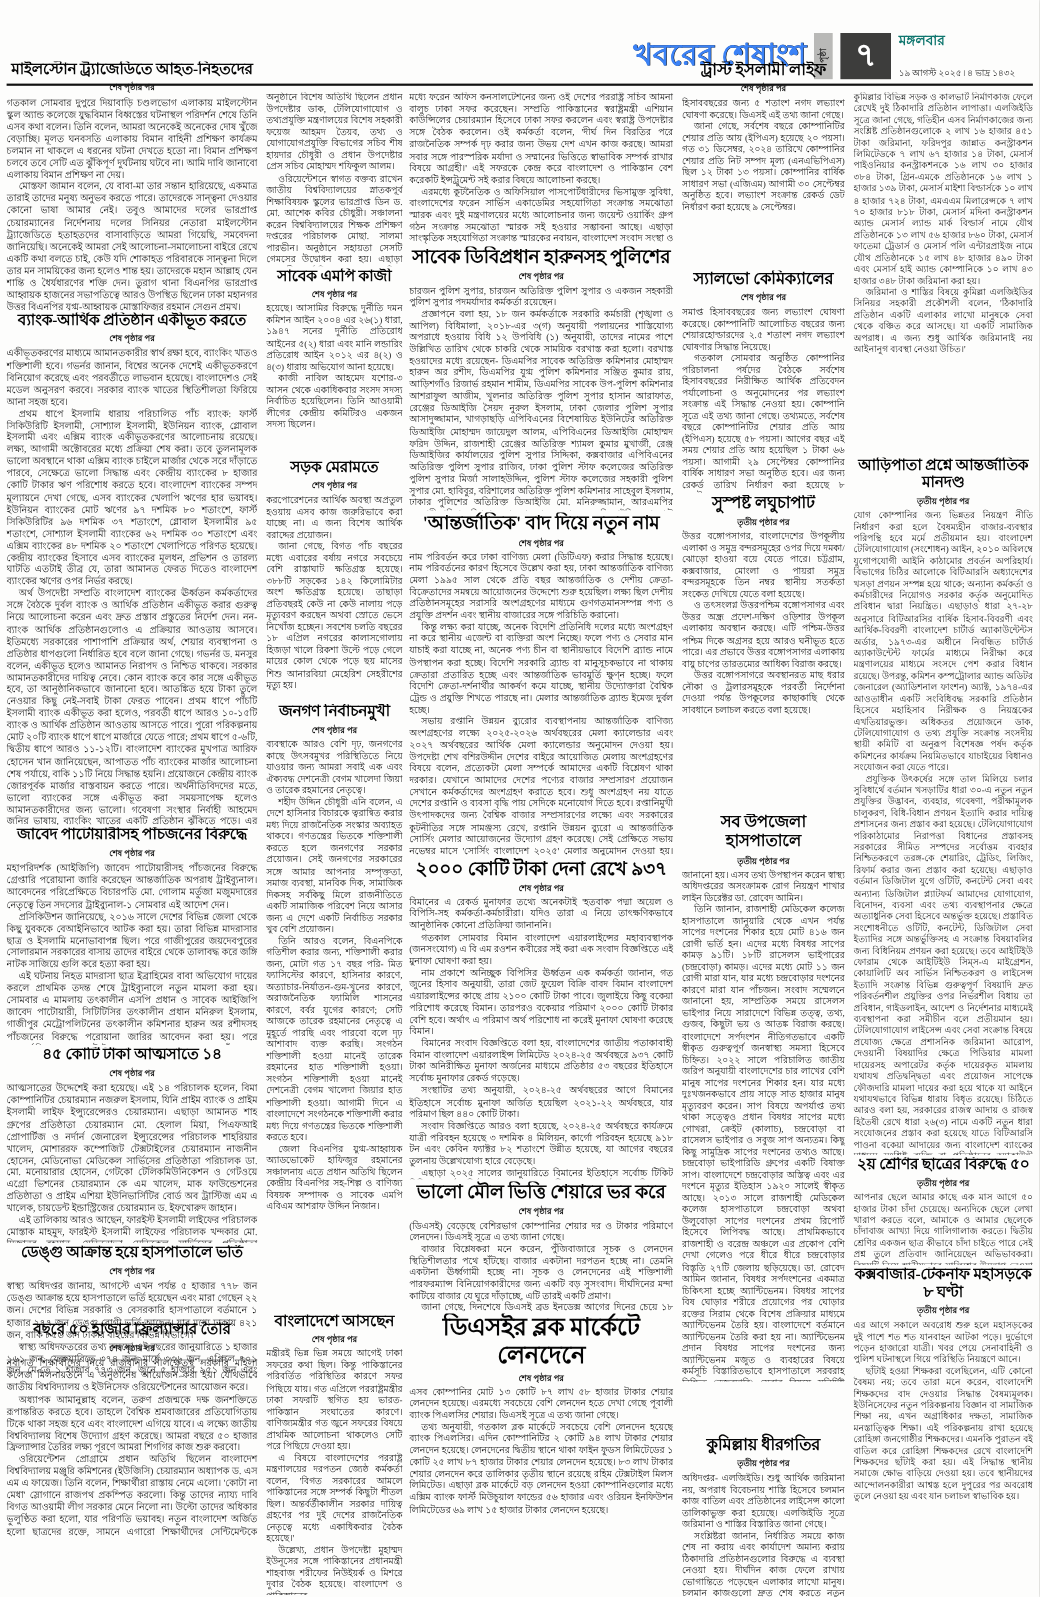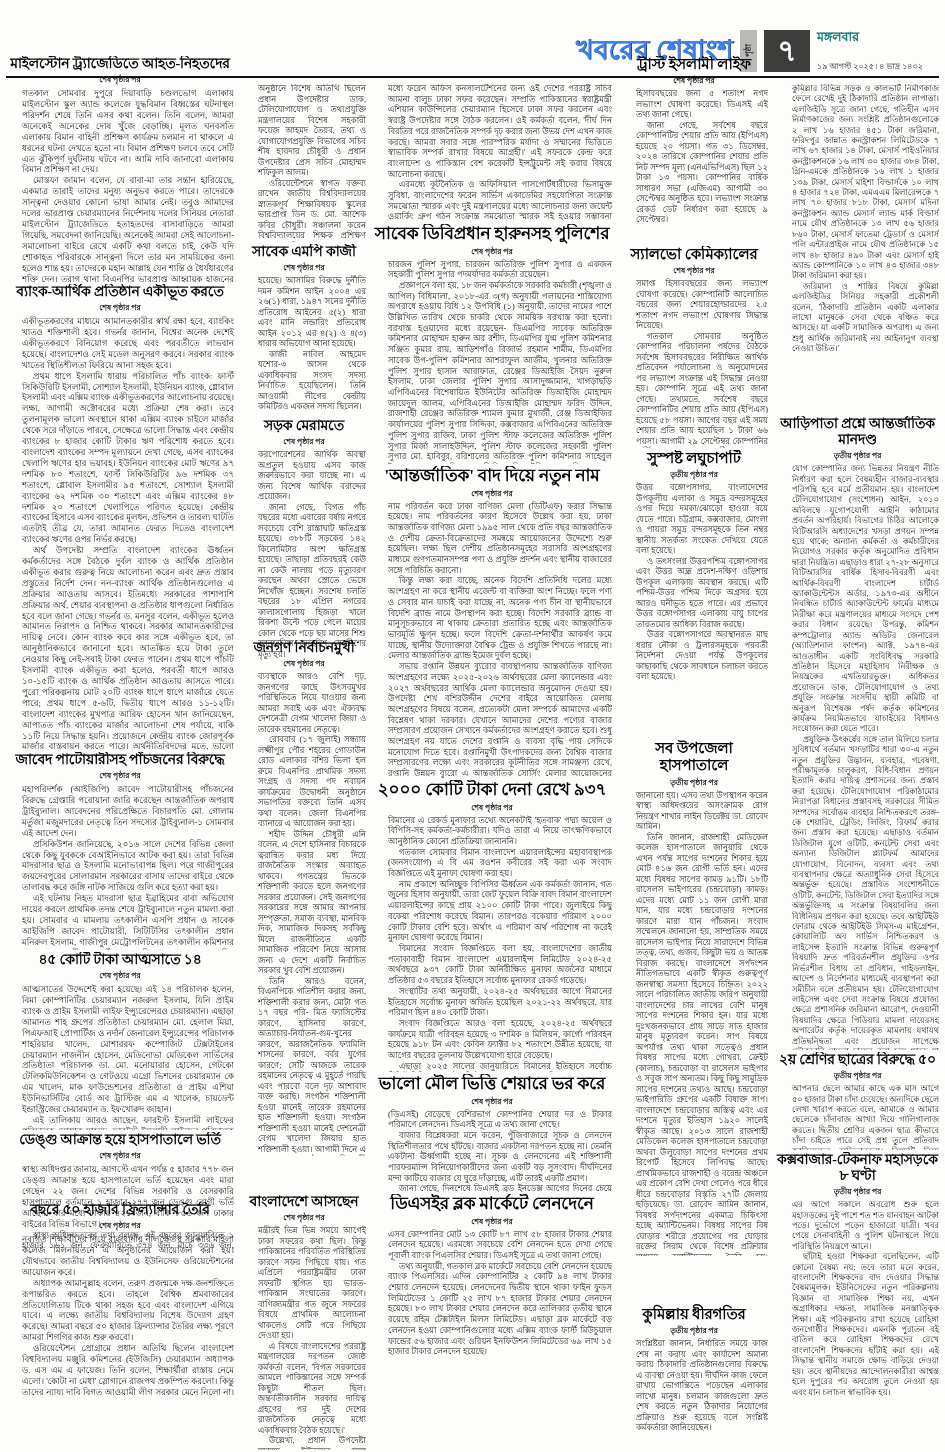--- a/index.html
+++ b/index.html
@@ -25,21 +25,21 @@
   #page-num-box span{color:#fff;font-size:30px;font-weight:bold;line-height:1;}
   #date-wrap{display:flex;flex-direction:column;justify-content:center;min-width:118px;}
   #day-name{font-size:12.5px;font-weight:bold;color:#0f766e;}
   #date-line{font-size:8px;color:#222;margin-top:12px;}
   #masthead-rule{position:absolute;left:6px;right:6px;top:76px;height:2.4px;background:#111;}
   
   .story{position:absolute;overflow:hidden;}
   .story .hl{text-align:center;font-weight:bold;color:#050505;line-height:1.15;
              margin:0 0 1px;letter-spacing:-0.2px;}
   .story .cont{text-align:center;font-size:7.6px;font-weight:bold;color:#111;margin:0 0 2px;}
-  .story .bd{text-align:justify;color:#1b1b1b;margin-left:16px;}
+  .story .bd{text-align:justify;color:#1b1b1b;}
   .story .bd p{margin:0;text-indent:11px;}
   .story .bd p:first-child{text-indent:0;}
 </style>
 </head>
 <body>
 
 <div id="page">
   <div id="masthead">
     <div id="section-wrap">
       <div id="section-title">খবরের শেষাংশ</div>
@@ -129,21 +129,20 @@
     <div class="bd" style="font-size: 8.3px; line-height: 10.5px;">
           <p>করপোরেশনের আর্থিক অবস্থা অপ্রতুল হওয়ায় এসব কাজ জরুরিভাবে করা যাচ্ছে না। এ জন্য বিশেষ আর্থিক বরাদ্দের প্রয়োজন।</p>
           <p>জানা গেছে, বিগত পাঁচ বছরের মধ্যে এবারের বর্ষায় নগরে সবচেয়ে বেশি রাস্তাঘাট ক্ষতিগ্রস্ত হয়েছে। ৩৮৮টি সড়কের ১৪২ কিলোমিটার অংশ ক্ষতিগ্রস্ত হয়েছে। তাছাড়া প্রতিবছরই কেউ না কেউ নালায় পড়ে মৃত্যুবরণ করছেন অথবা স্রোতে ভেসে নিখোঁজ হচ্ছেন। সবশেষ চলতি বছরের ১৮ এপ্রিল নগরের কালাসগোলায় হিজড়া খালে রিকশা উল্টে পড়ে গেলে মায়ের কোল থেকে পড়ে ছয় মাসের শিশু আনারবিয়া মেহেরিশ সেহরীশের মৃত্যু হয়।</p>
         </div>
   </div>
       <div class="story" style="left: 242px; width: 124px; top: 640px; height: 516px;">
     <div class="hl" style="font-size: 14px;">জনগণ নির্বাচনমুখী</div>
     <div class="cont">শেষ পৃষ্ঠার পর</div>
     <div class="bd" style="font-size: 8.3px; line-height: 10.5px;">
           <p>ব্যবস্থাকে আরও বেশি দৃঢ়, জনগণের কাছে উৎসবমুখর পরিস্থিতিতে নিয়ে যাওয়ার জন্য আমরা সবাই এক এবং ঐক্যবদ্ধ দেশনেত্রী বেগম খালেদা জিয়া ও তারেক রহমানের নেতৃত্বে।</p>
-          <p>রোববার (১৭ জুলাই) সন্ধ্যায় লক্ষ্মীপুর পৌর শহরের গোডাউন রোড এলাকার বশির ভিলা হল রুমে বিএনপির প্রাথমিক সদস্য সংগ্রহ ও সদস্য পদ নবায়ন কার্যক্রমের উদ্বোধনী অনুষ্ঠানে সভাপতির বক্তব্যে তিনি এসব কথা বলেন। জেলা বিএনপির ব্যানারে এ আয়োজন করা হয়।</p>
           <p>শহীদ উদ্দিন চৌধুরী এনি বলেন, এ দেশে হাসিনার বিচারকে ত্বরান্বিত করার মধ্য দিয়ে রাজনৈতিক সংস্কার অব্যাহত থাকবে। গণতন্ত্রের ভিতকে শক্তিশালী করতে হলে জনগণের সরকার প্রয়োজন। সেই জনগণের সরকারের সঙ্গে আমার আপনার সম্পৃক্ততা, সমাজ ব্যবস্থা, মানবিক দিক, সামাজিক দিকসহ সর্বকিছু মিলে রাজনীতিতে একটি সামাজিক পরিবেশ নিয়ে আসার জন্য এ দেশে একটি নির্বাচিত সরকার খুব বেশি প্রয়োজন।</p>
           <p>তিনি আরও বলেন, বিএনপিকে গতিশীল করার জন্য, শক্তিশালী করার জন্য, মোটা গত ১৭ বছর পরি- মিত ফ্যাসিস্টের কারণে, হাসিনার কারণে, অত্যাচার-নির্যাতন-গুম-খুনের কারণে, অরাজনৈতিক ফ্যামিলি শাসনের কারণে, বর্বর যুগের কারণে; সেটি আজকে তারেক রহমানের নেতৃত্বে এ মুহূর্তে পারছি এবং পারবো বলে দৃঢ় আশাবাদ ব্যক্ত করছি। সংগঠন শক্তিশালী হওয়া মানেই তারেক রহমানের হাত শক্তিশালী হওয়া। সংগঠন শক্তিশালী হওয়া মানেই দেশনেত্রী বেগম খালেদা জিয়ার হাত শক্তিশালী হওয়া। আগামী দিনে এ বাংলাদেশে সংগঠনকে শক্তিশালী করার মধ্য দিয়ে গণতন্ত্রের ভিতকে শক্তিশালী করতে হবে।</p>
           <p>জেলা বিএনপির যুগ্ম-আহ্বায়ক অ্যাডভোকেট হাফিজুর রহমানের সঞ্চালনায় এতে প্রধান অতিথি ছিলেন কেন্দ্রীয় বিএনপির সহ-শিল্প ও বাণিজ্য বিষয়ক সম্পাদক ও সাবেক এমপি এবিএম আশরাফ উদ্দিন নিজান।</p>
         </div>
   </div>
       <div class="story" style="left: 242px; width: 124px; top: 1194px; height: 256px;">
     <div class="hl" style="font-size: 14px;">বাংলাদেশে আসছেন</div>
     <div class="cont">শেষ পৃষ্ঠার পর</div>
     <div class="bd" style="font-size: 8.3px; line-height: 10.5px;">
           <p>মন্ত্রীরই ভিন্ন ভিন্ন সময়ে আগেই ঢাকা সফরের কথা ছিল। কিন্তু পাকিস্তানের পরিবর্তিত পরিস্থিতির কারণে সফর পিছিয়ে যায়। গত এপ্রিলে পররাষ্ট্রমন্ত্রীর ঢাকা সফরটি স্থগিত হয় ভারত-পাকিস্তান সংঘাতের কারণে। বাণিজ্যমন্ত্রীর গত জুনে সফরের বিষয়ে প্রাথমিক আলোচনা থাকলেও সেটি পরে পিছিয়ে দেওয়া হয়।</p>
@@ -191,21 +190,21 @@
       <div class="story" style="left: 372px; width: 240px; top: 1074px; height: 118px;">
     <div class="hl" style="font-size: 17px;">ভালো মৌল ভিত্তি শেয়ারে ভর করে</div>
     <div class="cont">শেষ পৃষ্ঠার পর</div>
     <div class="bd" style="font-size: 8.4px; line-height: 10.7px;">
           <p>(ডিএসই) বেড়েছে বেশিরভাগ কোম্পানির শেয়ার দর ও টাকার পরিমাণে লেনদেন। ডিএসই সূত্রে এ তথ্য জানা গেছে।</p>
           <p>বাজার বিশ্লেষকরা মনে করেন, পুঁজিবাজারে সূচক ও লেনদেন স্থিতিশীলতার পথে হাঁটছে। বাজার একটানা দরপতন হচ্ছে না। তেমনি একটানা ঊর্ধ্বগামী হচ্ছে না। সূচক ও লেনদেনের এই শক্তিশালী পারফরম্যান্স বিনিয়োগকারীদের জন্য একটি বড় সুসংবাদ। দীর্ঘদিনের মন্দা কাটিয়ে বাজার যে ঘুরে দাঁড়াচ্ছে, এটি তারই একটি প্রমাণ।</p>
           <p>জানা গেছে, দিনশেষে ডিএসই ব্রড ইনডেক্স আগের দিনের চেয়ে ১৮ পয়েন্ট বেড়ে অবস্থান করছে ৫ হাজার ১৮৪ পয়েন্টে। আর ডিএসই শরিয়াহ সূচক ১১ পয়েন্ট বেড়ে অবস্থান করছে ১ হাজার ১৮৪ পয়েন্টে এবং ডিএসই ৩০ সূচক ৫ পয়েন্ট বেড়ে অবস্থান করছে ২ হাজার ১০১ পয়েন্টে।</p>
         </div>
   </div>
       <div class="story" style="left: 372px; width: 240px; top: 1194px; height: 258px;">
-    <div class="hl" style="font-size: 17px;">ডিএসইর ব্লক মার্কেটে লেনদেনে</div>
+    <div class="hl" style="font-size: 22px;">ডিএসইর ব্লক মার্কেটে লেনদেনে</div>
     <div class="cont">শেষ পৃষ্ঠার পর</div>
     <div class="bd" style="font-size: 8.4px; line-height: 10.7px;">
           <p>এসব কোম্পানির মোট ১৩ কোটি ৮৭ লাখ ৫৮ হাজার টাকার শেয়ার লেনদেন হয়েছে। এরমধ্যে সবচেয়ে বেশি লেনদেন হতে দেখা গেছে পূবালী ব্যাংক পিএলসির শেয়ার। ডিএসই সূত্রে এ তথ্য জানা গেছে।</p>
           <p>তথ্য অনুযায়ী, গতকাল ব্লক মার্কেটে সবচেয়ে বেশি লেনদেন হয়েছে ব্যাংক পিএলসির। এদিন কোম্পানিটির ২ কোটি ৯৪ লাখ টাকার শেয়ার লেনদেন হয়েছে। লেনদেনের দ্বিতীয় স্থানে থাকা ফাইন ফুডস লিমিটেডের ১ কোটি ২৫ লাখ ৮৭ হাজার টাকার শেয়ার লেনদেন হয়েছে। ৮৩ লাখ টাকার শেয়ার লেনদেন করে তালিকার তৃতীয় স্থানে রয়েছে রহিম টেক্সটাইল মিলস লিমিটেড। এছাড়া ব্লক মার্কেটে বড় লেনদেন হওয়া কোম্পানিগুলোর মধ্যে এক্সিম ব্যাংক ফার্স্ট মিউচুয়াল ফান্ডের ৫৬ হাজার এবং ওরিয়ন ইনফিউশন লিমিটেডের ৬৯ লাখ ১৫ হাজার টাকার লেনদেন হয়েছে।</p>
         </div>
   </div>
       <div class="story" style="left: 620px; width: 148px; top: 56px; height: 188px;">
     <div class="hl" style="font-size: 15px;">ট্রাস্ট ইসলামী লাইফ</div>
     <div class="cont">শেষ পৃষ্ঠার পর</div>
     <div class="bd" style="font-size: 8.3px; line-height: 10.5px;">
@@ -235,20 +234,21 @@
     <div class="cont">তৃতীয় পৃষ্ঠার পর</div>
     <div class="bd" style="font-size: 8.3px; line-height: 10.5px;">
           <p>জানানো হয়। এসব তথ্য উপস্থাপন করেন স্বাস্থ্য অধিদপ্তরের অসংক্রামক রোগ নিয়ন্ত্রণ শাখার লাইন ডিরেক্টর ডা. রোবেদ আমিন।</p>
           <p>তিনি জানান, রাজশাহী মেডিকেল কলেজ হাসপাতালে জানুয়ারি থেকে এখন পর্যন্ত সাপের দংশনের শিকার হয়ে মোট ৪১৬ জন রোগী ভর্তি হন। এদের মধ্যে বিষধর সাপের কামড় ৯১টি। ১৮টি রাসেলস ভাইপারের (চন্দ্রবোড়া) কামড়। এদের মধ্যে মোট ১১ জন রোগী মারা যান, যার মধ্যে চন্দ্রবোড়ার দংশনের কারণে মারা যান পাঁচজন। সংবাদ সম্মেলনে জানানো হয়, সাম্প্রতিক সময়ে রাসেলস ভাইপার নিয়ে সারাদেশে বিভিন্ন তত্ত্ব, তথ্য, গুজব, কিছুটা ভয় ও আতঙ্ক বিরাজ করছে। বাংলাদেশে সর্পদংশন নীতিগতভাবে একটি স্বীকৃত গুরুত্বপূর্ণ জনস্বাস্থ্য সমস্যা হিসেবে চিহ্নিত। ২০২২ সালে পরিচালিত জাতীয় জরিপ অনুযায়ী বাংলাদেশের চার লাখের বেশি মানুষ সাপের দংশনের শিকার হন। যার মধ্যে দুঃখজনকভাবে প্রায় সাড়ে সাত হাজার মানুষ মৃত্যুবরণ করেন। সাপ বিষয়ে অপর্যাপ্ত তথ্য থাকা সত্ত্বেও প্রধান বিষধর সাপের মধ্যে গোখরা, ক্রেইট (কালাচ), চন্দ্রবোড়া বা রাসেলস ভাইপার ও সবুজ সাপ অন্যতম। কিছু কিছু সামুদ্রিক সাপের দংশনের তথ্যও আছে। চন্দ্রবোড়া ভাইপারিডি গ্রুপের একটি বিষাক্ত সাপ। বাংলাদেশে চন্দ্রবোড়ার অস্তিত্ব এবং এর দংশনে মৃত্যুর ইতিহাস ১৯২০ সালেই স্বীকৃত আছে। ২০১৩ সালে রাজশাহী মেডিকেল কলেজ হাসপাতালে চন্দ্রবোড়া অথবা উলুবোড়া সাপের দংশনের প্রথম রিপোর্ট হিসেবে লিপিবদ্ধ আছে। প্রাথমিকভাবে রাজশাহী ও বরেন্দ্র অঞ্চলে এর প্রকোপ বেশি দেখা গেলেও পরে ধীরে ধীরে চন্দ্রবোড়ার বিস্তৃতি ২৭টি জেলায় ছড়িয়েছে। ডা. রোবেদ আমিন জানান, বিষধর সর্পদংশনের একমাত্র চিকিৎসা হচ্ছে অ্যান্টিভেনম। বিষধর সাপের বিষ ঘোড়ার শরীরে প্রয়োগের পর ঘোড়ার রক্তের সিরাম থেকে বিশেষ প্রক্রিয়ার মাধ্যমে অ্যান্টিভেনম তৈরি হয়। বাংলাদেশে বর্তমানে অ্যান্টিভেনম তৈরি করা হয় না। অ্যান্টিভেনম প্রদান বিষধর সাপের দংশনের জন্য অ্যান্টিভেনম মজুত ও ব্যবহারের বিষয়ে কর্মসূচি বিস্তারিতভাবে হাসপাতালে সরবরাহ নিশ্চিত (নজরদারি) সেবার বিষয়ে সুনির্দিষ্ট কর্মসূচি না থাকা সত্ত্বেও অ্যান্টিভেনম প্রয়োগের সুফল লক্ষণীয়।</p>
         </div>
   </div>
       <div class="story" style="left: 620px; width: 148px; top: 1258px; height: 194px;">
     <div class="hl" style="font-size: 15px; margin-top: 48px;">কুমিল্লায় ধীরগতির</div>
     <div class="cont">তৃতীয় পৃষ্ঠার পর</div>
     <div class="bd" style="font-size: 8.3px; line-height: 10.5px;">
+          <p>অধিদপ্তর- এলজিইডি। শুধু আর্থিক জরিমানা নয়, অপরাধ বিবেচনায় শাস্তি হিসেবে চলমান কাজ বাতিল এবং প্রতিষ্ঠানের লাইসেন্স কালো তালিকাভুক্ত করা হয়েছে। এলজিইডি সূত্রে জরিমানা ও শাস্তির বিস্তারিত জানা গেছে।</p>
           <p>সংশ্লিষ্টরা জানান, নির্ধারিত সময়ে কাজ শেষ না করায় এবং কার্যাদেশ অমান্য করায় ঠিকাদারি প্রতিষ্ঠানগুলোর বিরুদ্ধে এ ব্যবস্থা নেওয়া হয়। দীর্ঘদিন কাজ ফেলে রাখায় ভোগান্তিতে পড়েছেন এলাকার লাখো মানুষ। চলমান কাজগুলো দ্রুত শেষ করতে নতুন ঠিকাদার নিয়োগের প্রক্রিয়াও শুরু হয়েছে বলে সংশ্লিষ্ট কর্মকর্তারা জানিয়েছেন।</p>
         </div>
   </div>
       <div class="story" style="left: 776px; width: 163px; top: 84px; height: 330px;">
 
     <div class="bd" style="font-size: 8.2px; line-height: 10.4px;">
           <p>কুমিল্লার বিভিন্ন সড়ক ও কালভার্ট নির্মাণকাজ ফেলে রেখেই দুই ঠিকাদারি প্রতিষ্ঠান লাপাত্তা। এলজিইডি সূত্রে জানা গেছে, গতিহীন এসব নির্মাণকাজের জন্য সংশ্লিষ্ট প্রতিষ্ঠানগুলোকে ২ লাখ ১৬ হাজার ৪৫১ টাকা জরিমানা, ফরিদপুর জান্নাত কনস্ট্রাকশন লিমিটেডকে ৭ লাখ ৬৭ হাজার ১৪ টাকা, মেসার্স পাইওনিয়ার কনস্ট্রাকশনকে ১৬ লাখ ৩০ হাজার ৩৮৪ টাকা, গ্রিন-এমকে প্রতিষ্ঠানকে ১৬ লাখ ১ হাজার ১৩৯ টাকা, মেসার্স মাইশা বিল্ডার্সকে ১০ লাখ ৪ হাজার ৭২৪ টাকা, এমএএম মিলারেন্সকে ৭ লাখ ৭০ হাজার ৮১৮ টাকা, মেসার্স মদিনা কনস্ট্রাকশন অ্যান্ড মেসার্স ল্যান্ড মার্ক বিল্ডার্স নামে যৌথ প্রতিষ্ঠানকে ১৩ লাখ ৫৬ হাজার ৮৬০ টাকা, মেসার্স ফাতেমা ট্রেডার্স ও মেসার্স পলি এন্টারপ্রাইজ নামে যৌথ প্রতিষ্ঠানকে ১৫ লাখ ৪৮ হাজার ৪৯০ টাকা এবং মেসার্স হাই অ্যান্ড কোম্পানিকে ১০ লাখ ৪৩ হাজার ৩৪৮ টাকা জরিমানা করা হয়।</p>
           <p>জরিমানা ও শাস্তির বিষয়ে কুমিল্লা এলজিইডির সিনিয়র সহকারী প্রকৌশলী বলেন, 'ঠিকাদারি প্রতিষ্ঠান একটি এলাকার লাখো মানুষকে সেবা থেকে বঞ্চিত করে আসছে। যা একটি সামাজিক অপরাধ। এ জন্য শুধু আর্থিক জরিমানাই নয় আইনানুগ ব্যবস্থা নেওয়া উচিত।'</p>
         </div>
   </div>

